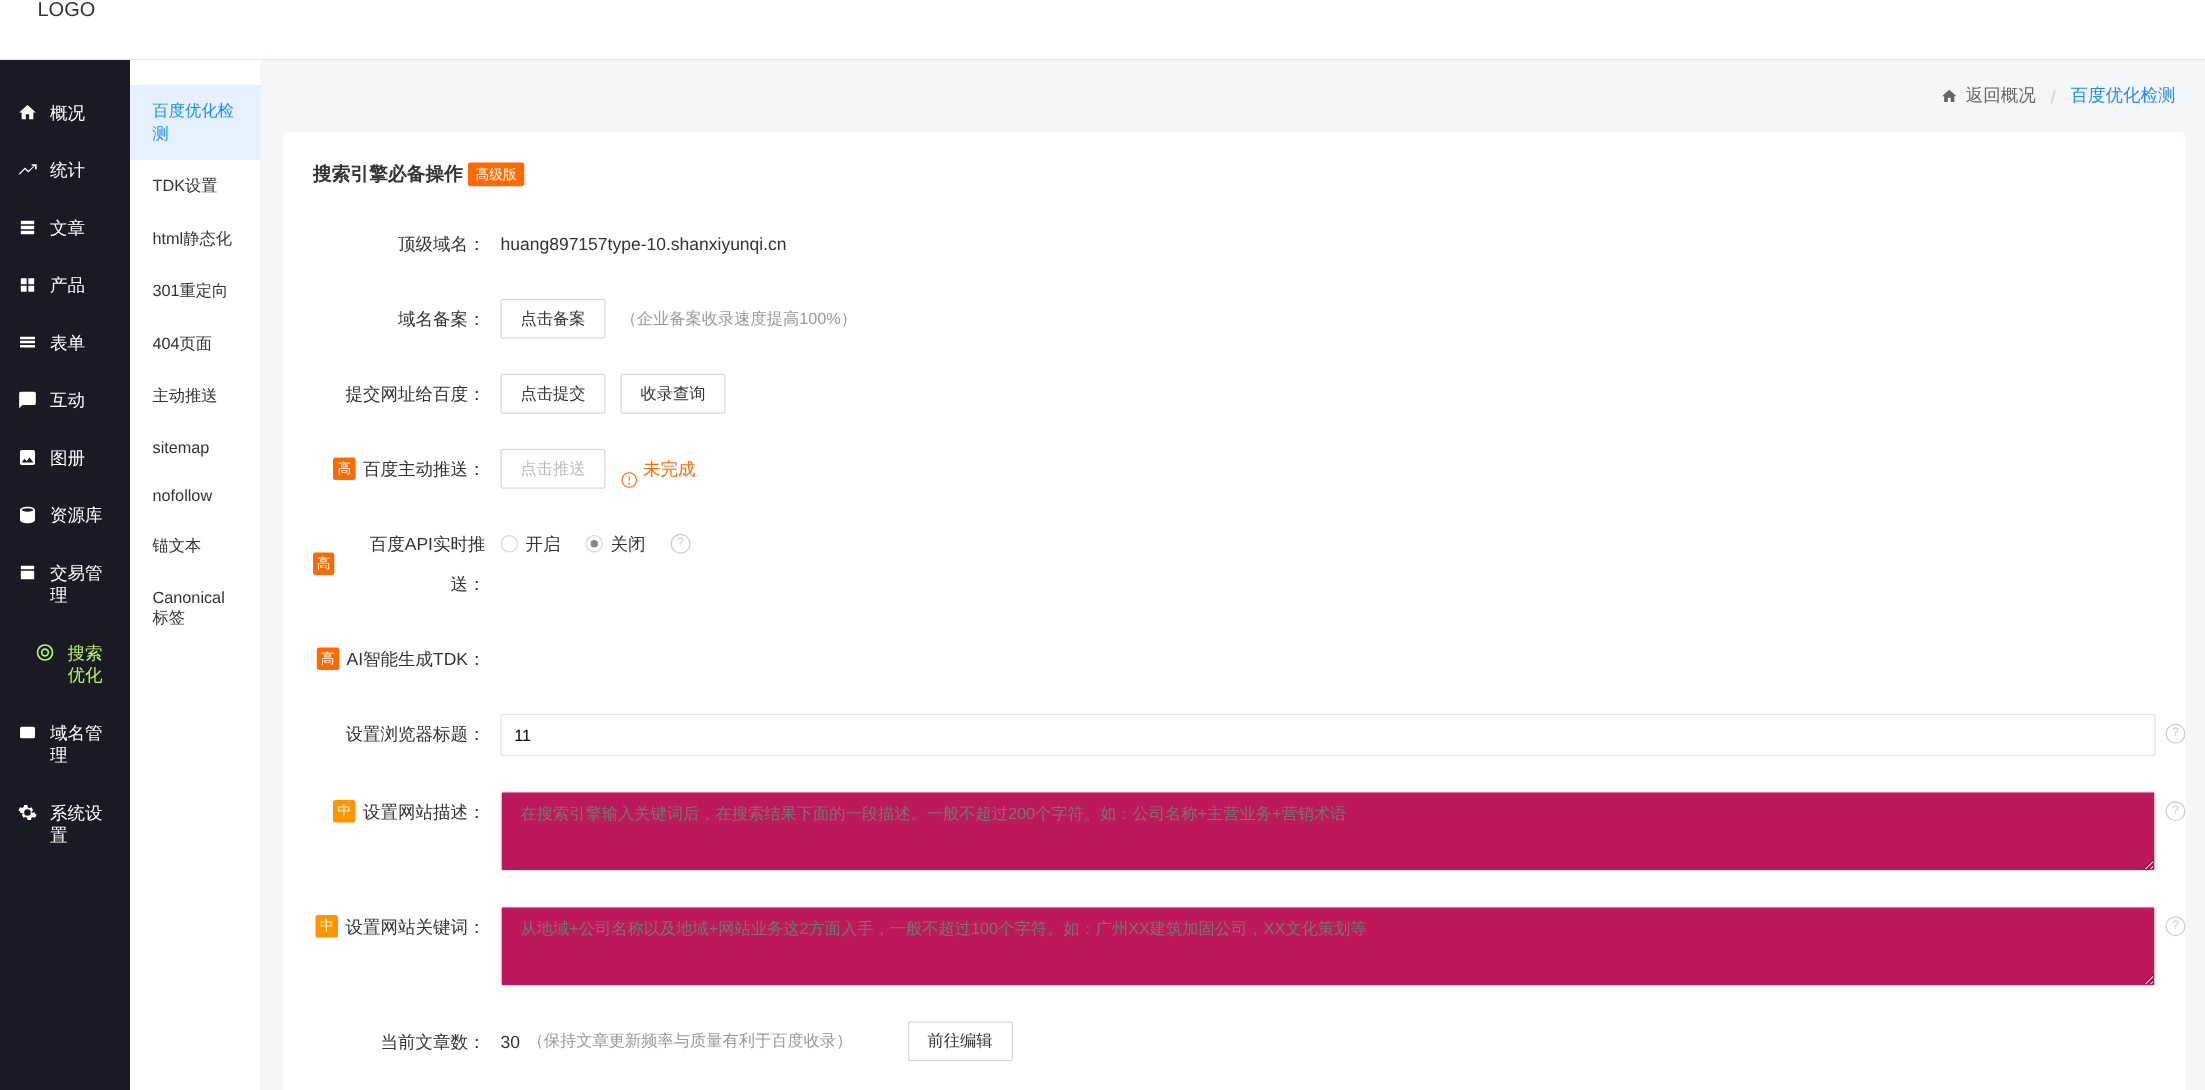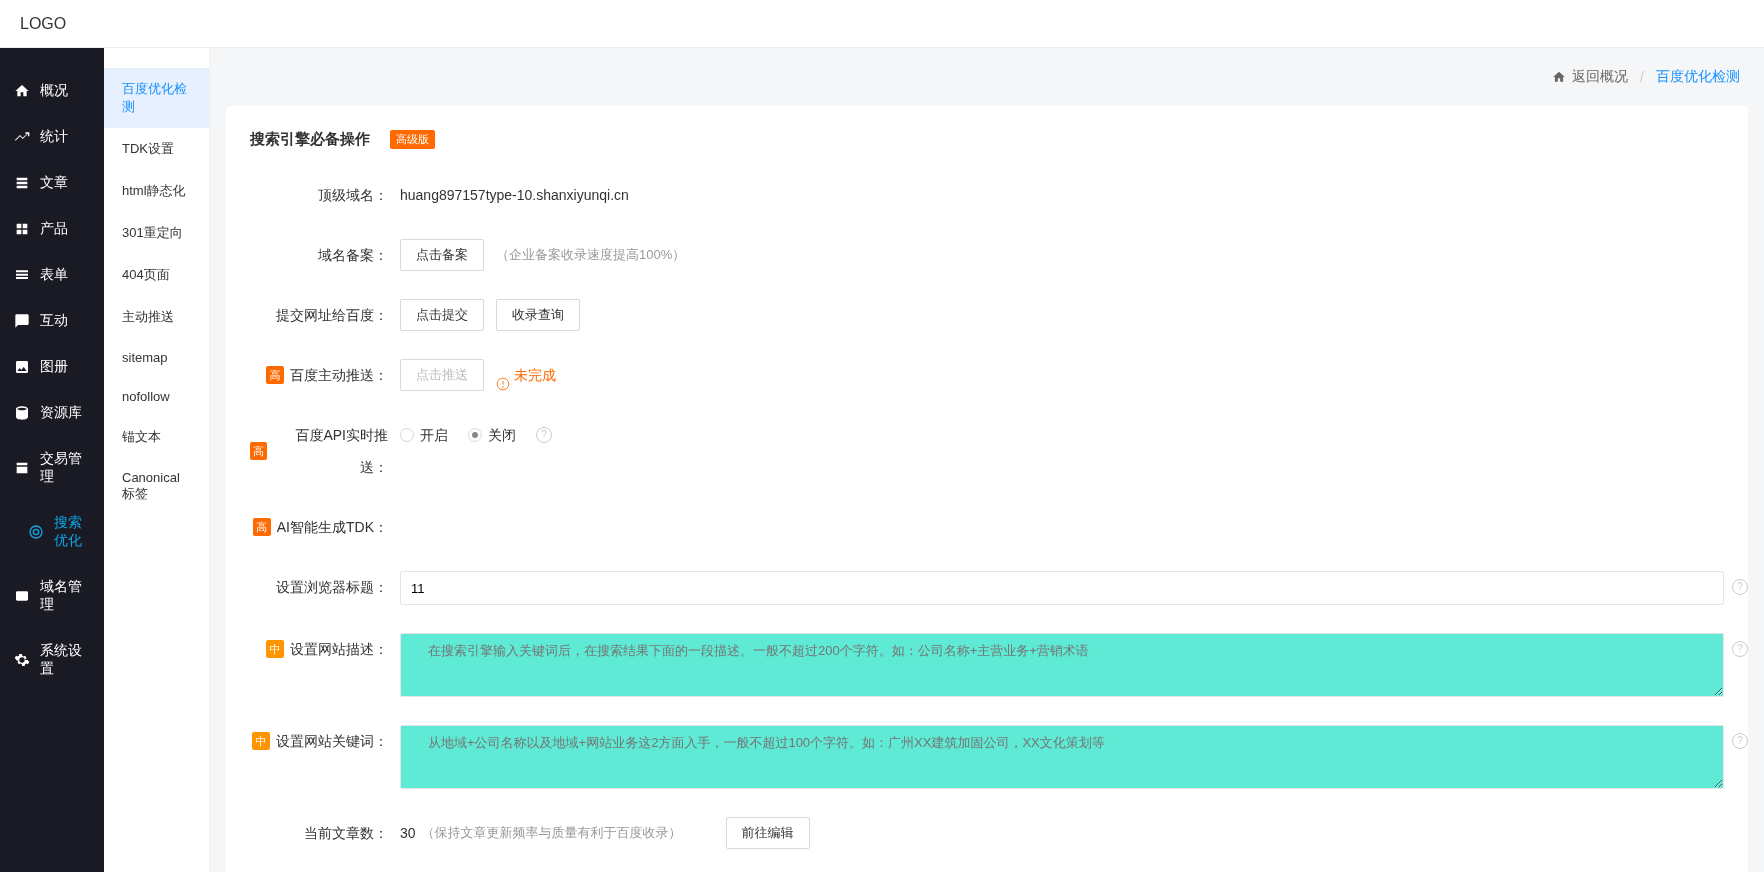--- a/index.html
+++ b/index.html
@@ -1,54 +1,54 @@
 <!DOCTYPE html>
 <html><head>
 <meta charset="utf-8">
 <style>
 * { margin: 0; padding: 0; box-sizing: border-box; }
 body { font-family: "Microsoft YaHei", -apple-system, sans-serif; font-size: 14px; color: #333; background: #fff; }
-.header { height: 48px; border-bottom: 1px solid #eee; display: flex; align-items: center; padding: 0 20px; }
+.header { height: 48px; border-bottom: 1px solid #eee; display: flex; padding: 0 30px; }
 .logo { font-size: 16px; font-weight: 500; color: #333; }
 .layout { display: flex; height: calc(100vh - 48px); }
 .sidebar-primary { width: 104px; background: #191a23; color: #fff; padding-top: 20px; overflow-y: auto; }
-.sidebar-primary .nav-item { display: flex; align-items: center; gap: 10px; padding: 14px 14px; cursor: pointer; font-size: 14px; color: #fff; }
-.sidebar-primary .nav-item.active { color: #0ea5e9; padding-left: 28px; }
+.sidebar-primary .nav-item { display: flex; align-items: flex-start; gap: 10px; padding: 14px 14px; cursor: pointer; font-size: 14px; color: #fff; }
+.sidebar-primary .nav-item.active { color: #bef264; padding-left: 28px; }
 .sidebar-primary .nav-icon { width: 16px; height: 16px; display: inline-flex; align-items: center; justify-content: center; }
 .sidebar-primary .nav-icon svg { width: 16px; height: 16px; fill: currentColor; }
 .sidebar-secondary { width: 106px; background: #fff; border-right: 1px solid #f0f0f0; padding-top: 20px; overflow-y: auto; }
 .sidebar-secondary .sub-item { padding: 12px 18px; cursor: pointer; font-size: 13px; color: #333; }
 .sidebar-secondary .sub-item.active { background: #e6f0ff; color: #1890ff; }
 .main { flex: 1; background: #f5f6f7; overflow-y: auto; padding: 0 16px 16px 16px; }
 .breadcrumb { display: flex; align-items: center; gap: 12px; padding: 20px 8px; font-size: 14px; justify-content: flex-end; }
 .breadcrumb .home-link { display: flex; align-items: center; gap: 6px; color: #666; cursor: pointer; }
 .breadcrumb .home-link svg { width: 14px; height: 14px; fill: #666; }
 .breadcrumb .sep { color: #ccc; }
 .breadcrumb .current { color: #1890ff; }
 .panel { background: #fff; border-radius: 4px; padding: 24px 24px 60px 24px; }
-.panel-title-row { display: flex; align-items: flex-end; gap: 20px; margin-bottom: 30px; }
+.panel-title-row { display: flex; align-items: flex-end; gap: 4px; margin-bottom: 30px; }
 .panel-title { font-size: 15px; font-weight: 700; color: #333; }
 .badge-pro { background: #ff6a00; color: #fff; font-size: 11px; padding: 2px 6px; border-radius: 2px; }
 .form-row { display: flex; align-items: flex-start; margin-bottom: 28px; }
 .form-label { width: 150px; text-align: right; padding-right: 12px; color: #333; line-height: 32px; display: flex; justify-content: flex-end; align-items: center; gap: 6px; }
 .form-value { flex: 1; display: flex; align-items: center; gap: 12px; flex-wrap: wrap; min-height: 32px; line-height: 32px; }
 .btn { display: inline-flex; align-items: center; justify-content: center; height: 32px; padding: 0 15px; border: 1px solid #d9d9d9; background: #fff; border-radius: 2px; cursor: pointer; font-size: 13px; color: #333; }
 .btn.disabled { color: #bbb; cursor: not-allowed; background: #fff; }
 .hint { color: #999; font-size: 13px; }
 .tag-high { background: #ff6a00; color: #fff; font-size: 11px; width: 18px; height: 18px; display: inline-flex; align-items: center; justify-content: center; border-radius: 2px; }
 .tag-mid { background: #ff9500; color: #fff; font-size: 11px; width: 18px; height: 18px; display: inline-flex; align-items: center; justify-content: center; border-radius: 2px; }
 .status-warn { color: #ff6a00; display: inline-flex; align-items: flex-end; gap: 4px; }
 .status-warn svg { width: 14px; height: 14px; fill: none; stroke: #ff6a00; stroke-width: 1.5; }
 .radio-group { display: flex; gap: 20px; align-items: center; }
 .radio-item { display: flex; align-items: center; gap: 6px; cursor: pointer; }
 .radio { width: 14px; height: 14px; border: 1px solid #d9d9d9; border-radius: 50%; display: inline-flex; align-items: center; justify-content: center; }
 .radio.checked::after { content: ''; width: 6px; height: 6px; background: #888; border-radius: 50%; display: block; }
 .help-icon { width: 16px; height: 16px; border: 1px solid #ccc; border-radius: 50%; display: inline-flex; align-items: center; justify-content: center; font-size: 10px; color: #ccc; cursor: pointer; }
 .input-text { width: 100%; height: 34px; border: 1px solid #e5e5e5; border-radius: 2px; padding: 0 10px; font-size: 13px; outline: none; }
-.textarea { width: 100%; min-height: 64px; border: 1px solid #e5e5e5; border-radius: 2px; padding: 8px 27px; font-size: 13px; resize: vertical; outline: none; background: #5eead4; font-family: inherit; }
+.textarea { width: 100%; min-height: 64px; border: 1px solid #e5e5e5; border-radius: 2px; padding: 8px 15px; font-size: 13px; resize: vertical; outline: none; background: #be185d; font-family: inherit; }
 .form-row.with-input .form-value { position: relative; }
 .help-side { position: absolute; right: -24px; top: 8px; }
 .val-text { color: #333; }
 </style>
 </head>
 <body>
 
 <div class="header">
   <span class="logo">LOGO</span>
 </div>

